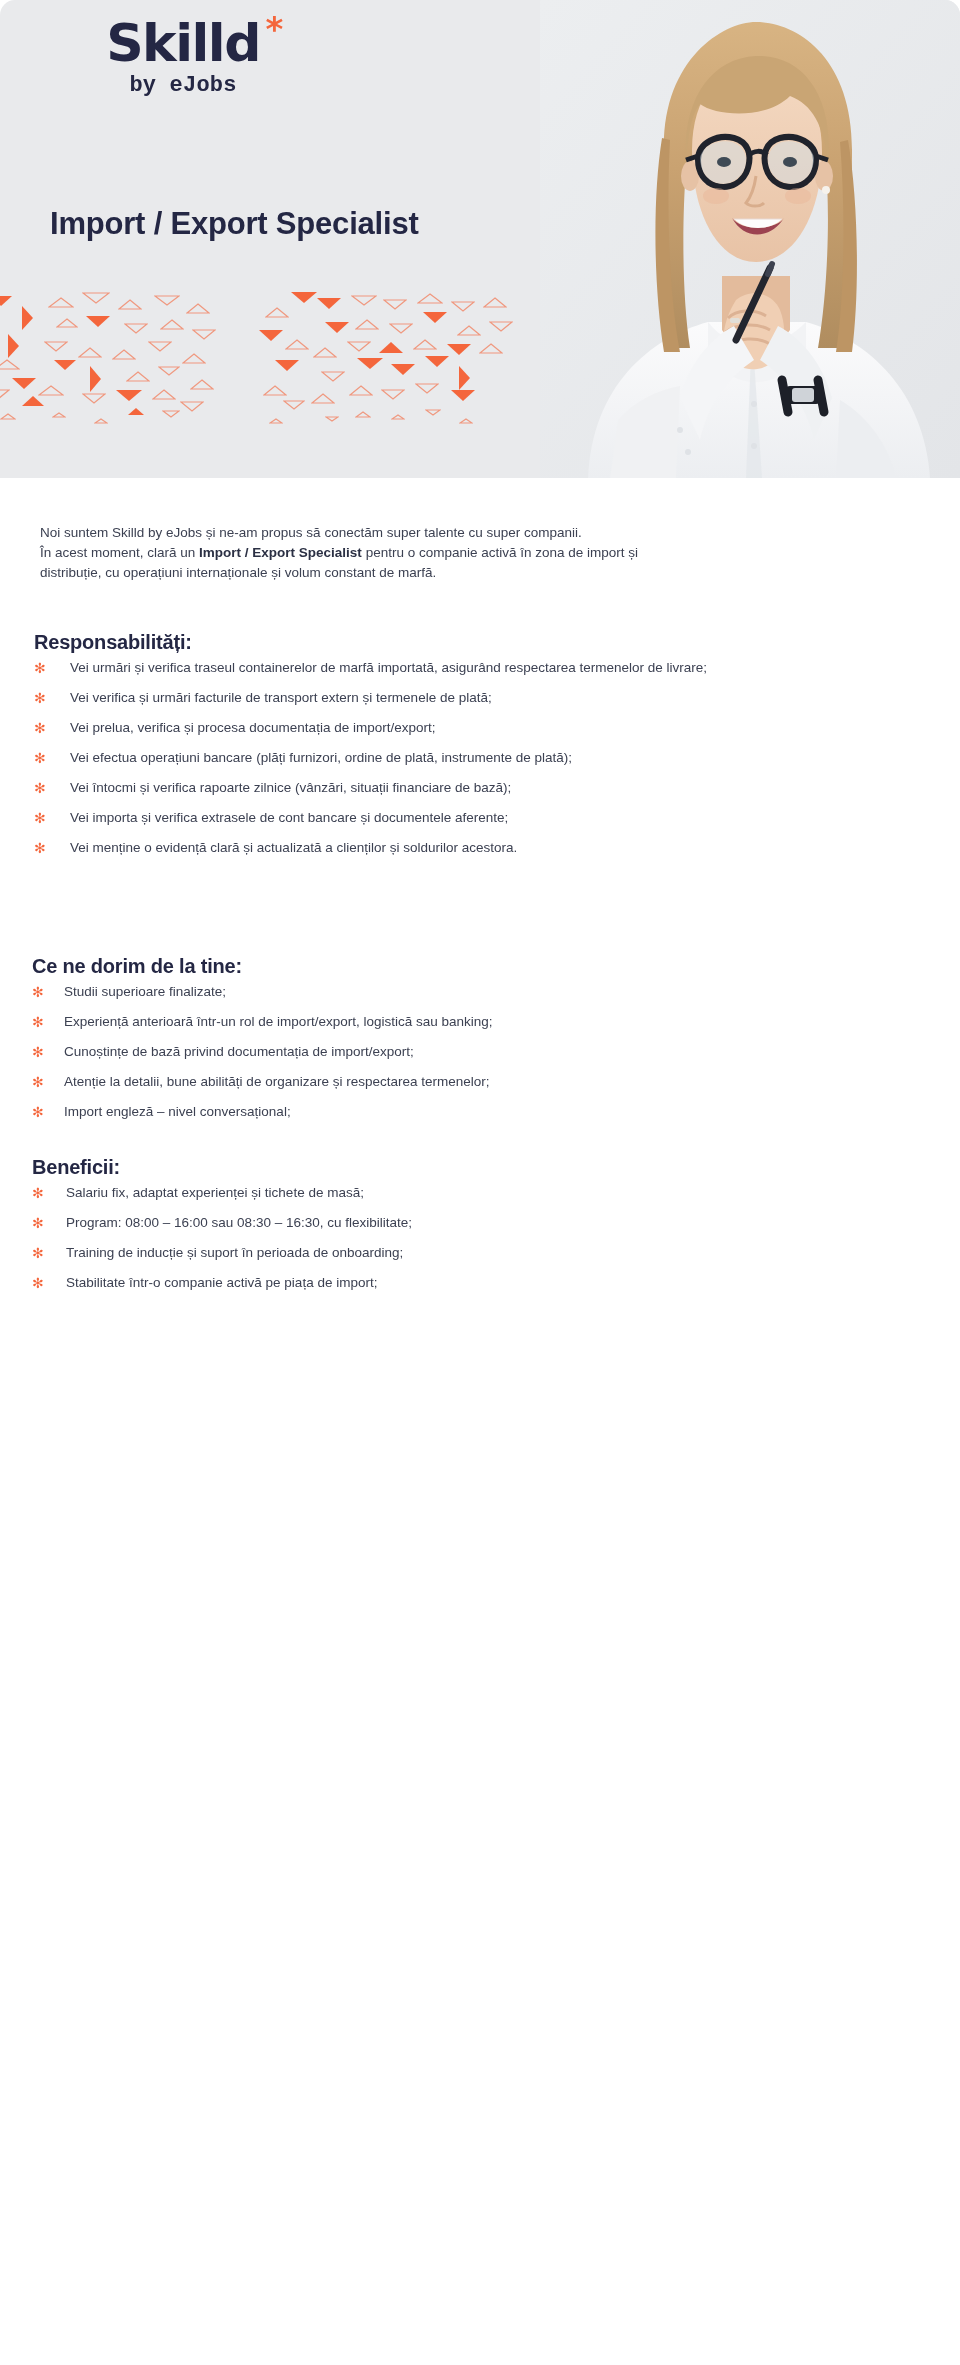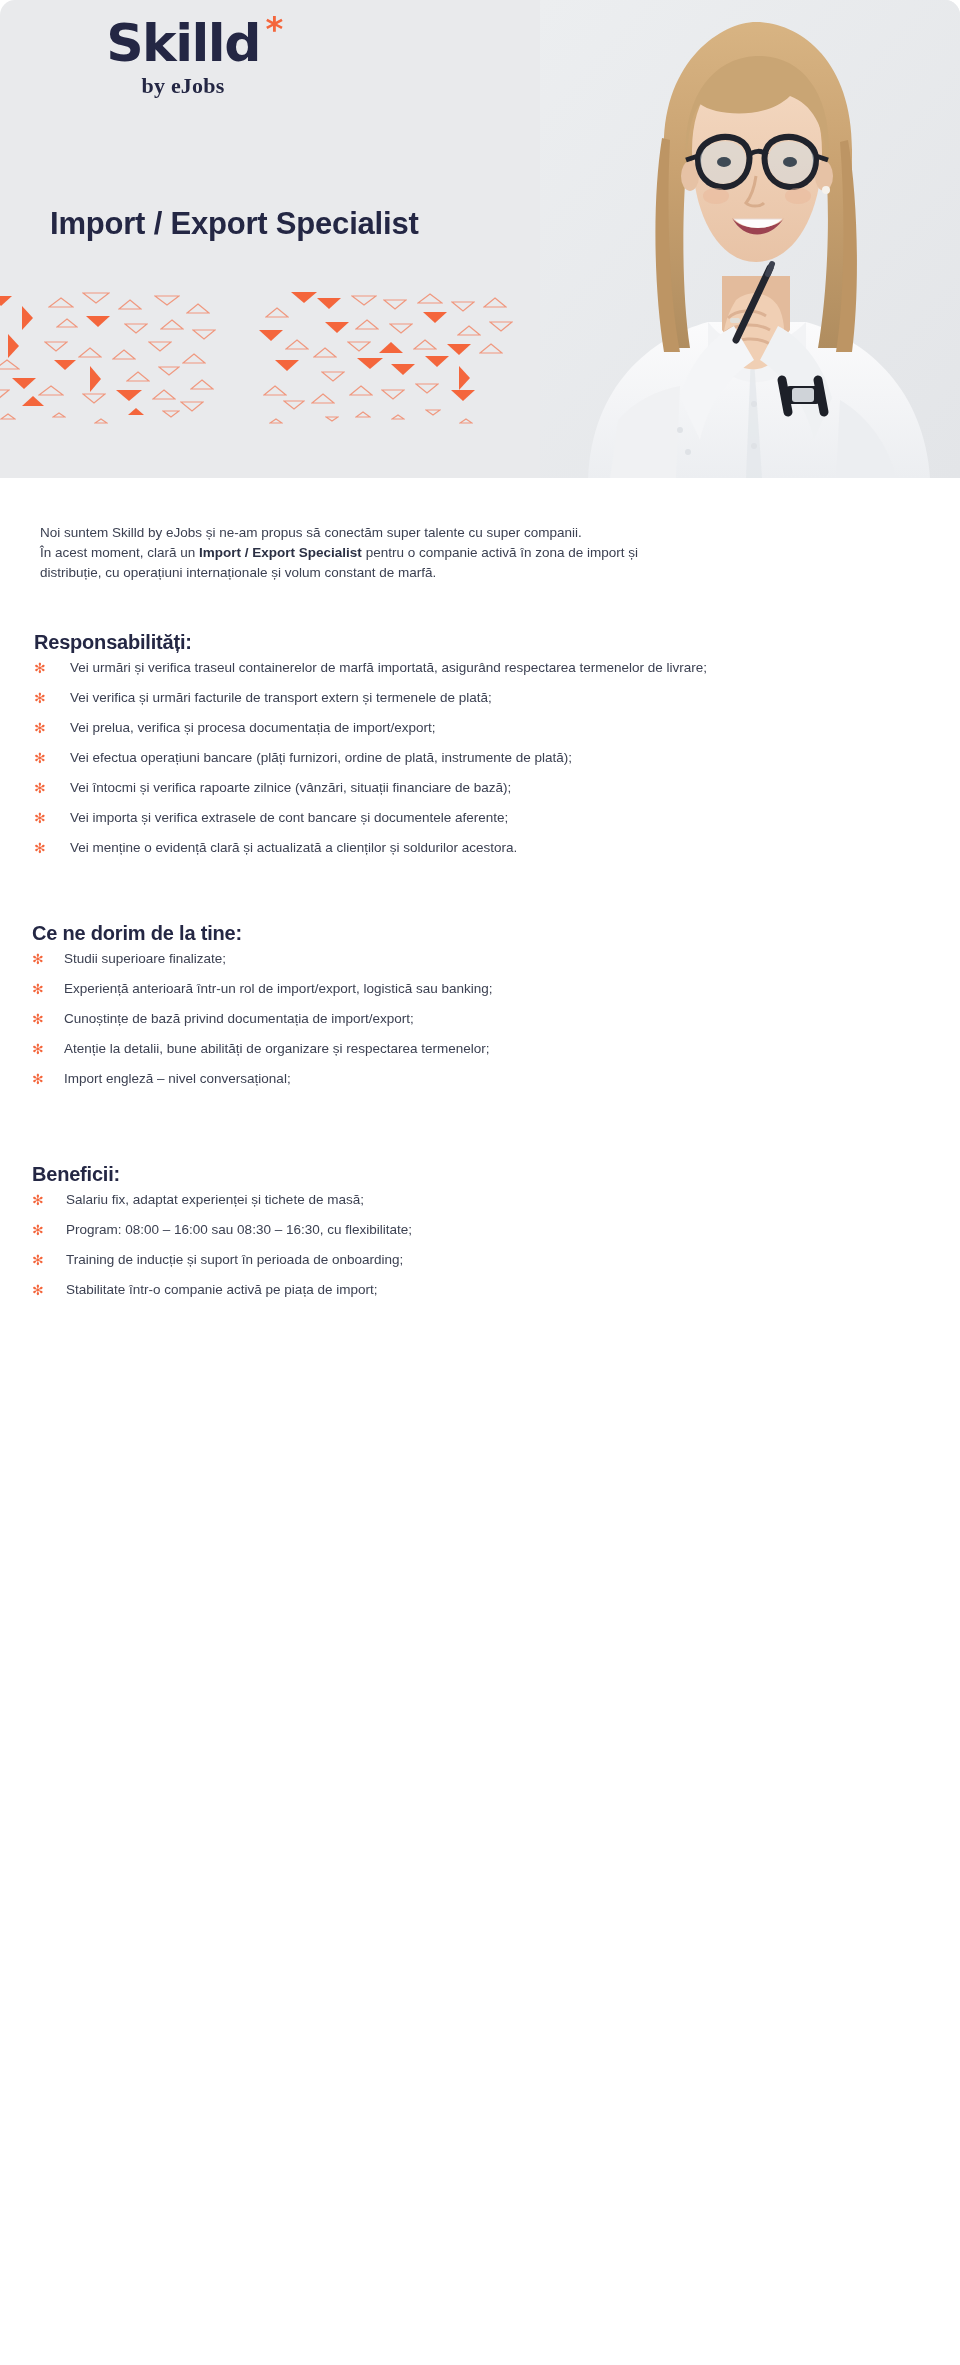--- a/index.html
+++ b/index.html
@@ -58,21 +58,21 @@
     position: absolute;
     right: -22px;
     top: -4px;
     color: #f4663c;
     font-size: 34px;
     font-weight: 700;
     line-height: 1;
   }
   .logo-sub {
     margin-top: 2px;
-    font-family: Liberation Serif, serif;
+    font-family: Liberation Mono, monospace;
     font-weight: 700;
     font-size: 22px;
     letter-spacing: 0.2px;
     color: #242744;
   }
   .hero-title {
     position: absolute;
     left: 50px;
     top: 185px;
     font-family: "Liberation Sans", sans-serif;
@@ -124,22 +124,22 @@
 
   h2.section-title {
     font-family: "Liberation Sans", sans-serif;
     font-weight: 700;
     font-size: 20px;
     color: #242744;
     margin: 0;
     letter-spacing: -0.2px;
   }
   .sec-resp   { padding-left: 6px; margin-top: 48px; }
-  .sec-want   { padding-left: 4px; margin-top: 60px; }
-  .sec-benef  { padding-left: 4px; margin-top: 70px; }
+  .sec-want   { padding-left: 4px; margin-top: 93px; }
+  .sec-benef  { padding-left: 4px; margin-top: 30px; }
 
   ul.bullets {
     list-style: none;
     margin: 0;
     padding: 0;
   }
   ul.bullets li {
     position: relative;
     font-size: 13.5px;
     color: #3c4152;

